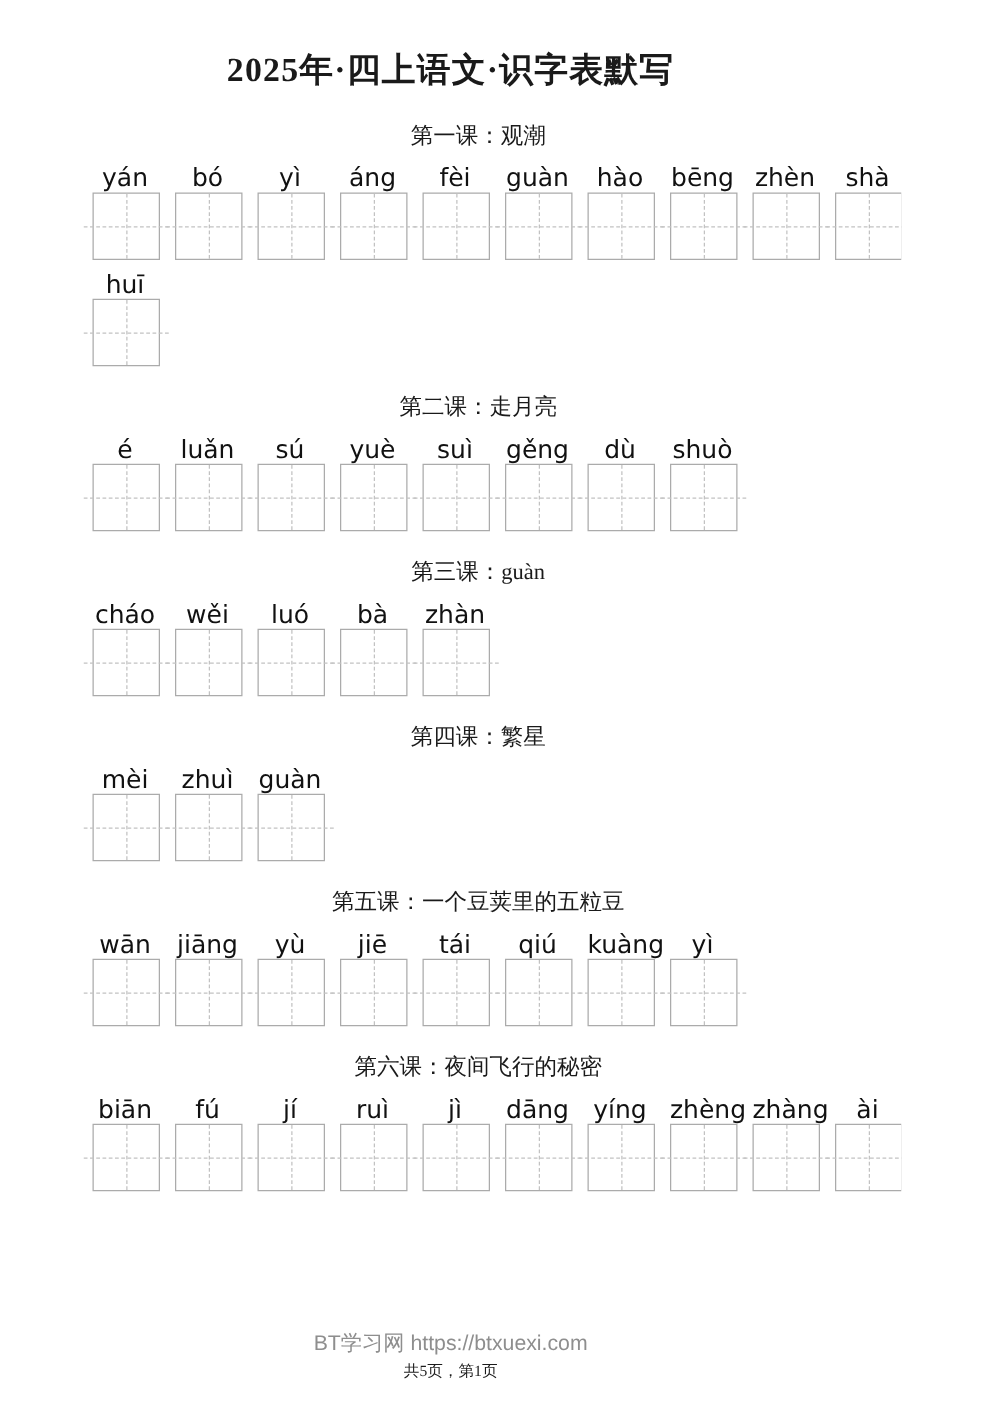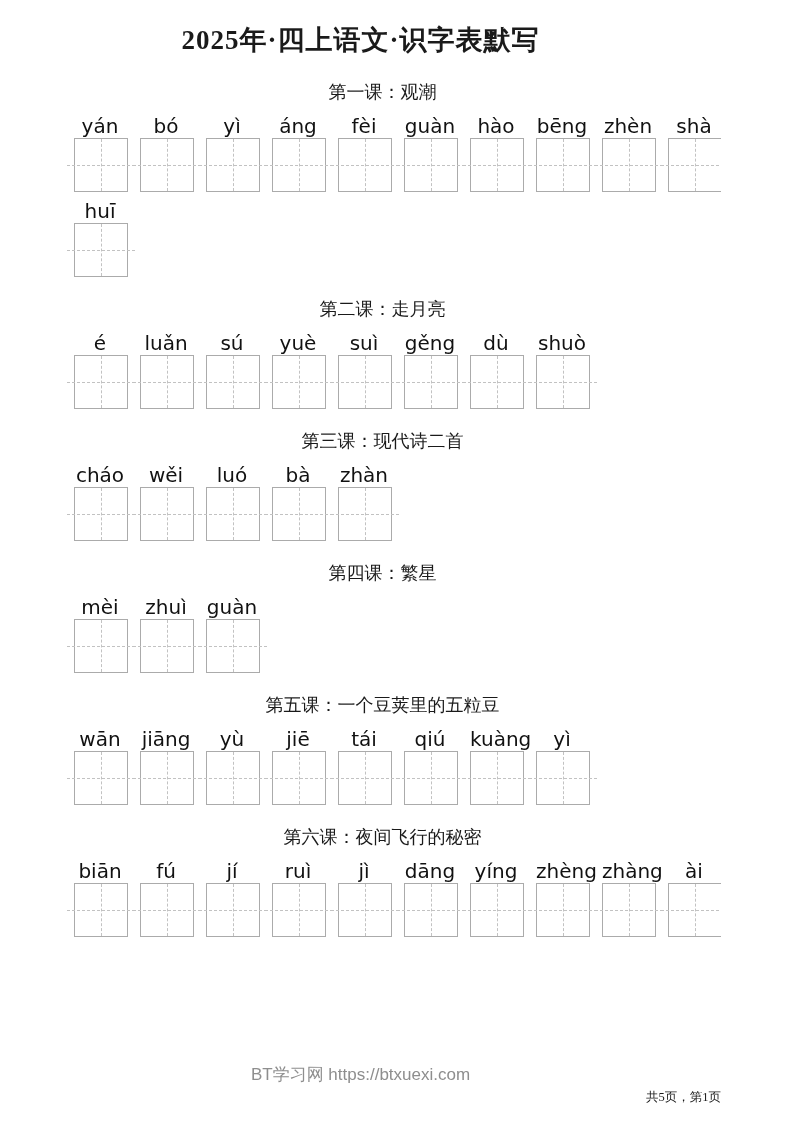--- a/index.html
+++ b/index.html
@@ -7,21 +7,21 @@
     padding: 0;
     background: #ffffff;
   }
   .page {
     position: relative;
     width: 721px;
     height: 1122px;
     background: #ffffff;
     overflow: hidden;
     box-sizing: border-box;
-    padding-top: 24px;
+    padding-top: 40px;
     font-family: "Liberation Serif", "DejaVu Serif", serif;
     color: #1a1a1a;
   }
   .doc-title {
     margin: 0 0 24px 0;
     text-align: center;
     font-size: 27px;
     line-height: 32px;
     font-weight: bold;
     letter-spacing: 1px;
@@ -96,21 +96,20 @@
     line-height: 22px;
     color: #8e8e8e;
     font-family: Liberation Sans, sans-serif;
     text-decoration: none;
   }
   .page-info {
     margin-top: 3px;
     font-size: 12.5px;
     line-height: 16px;
     color: #1a1a1a;
-    text-align: right;
   }
 </style>
 </head>
 <body>
 
 <div class="page">
   <h1 class="doc-title">2025年·四上语文·识字表默写</h1>
 
   <div class="lessons">
       <section class="lesson">
@@ -197,21 +196,21 @@
             <div class="py">dù</div>
             <div class="box"></div>
           </div>
           <div class="cell">
             <div class="py">shuò</div>
             <div class="box"></div>
           </div>
         </div>
       </section>
       <section class="lesson">
-        <div class="lesson-heading">第三课：现代诗二首</div>
+        <div class="lesson-heading">第三课：guàn</div>
         <div class="cells">
           <div class="cell">
             <div class="py">cháo</div>
             <div class="box"></div>
           </div>
           <div class="cell">
             <div class="py">wěi</div>
             <div class="box"></div>
           </div>
           <div class="cell">

